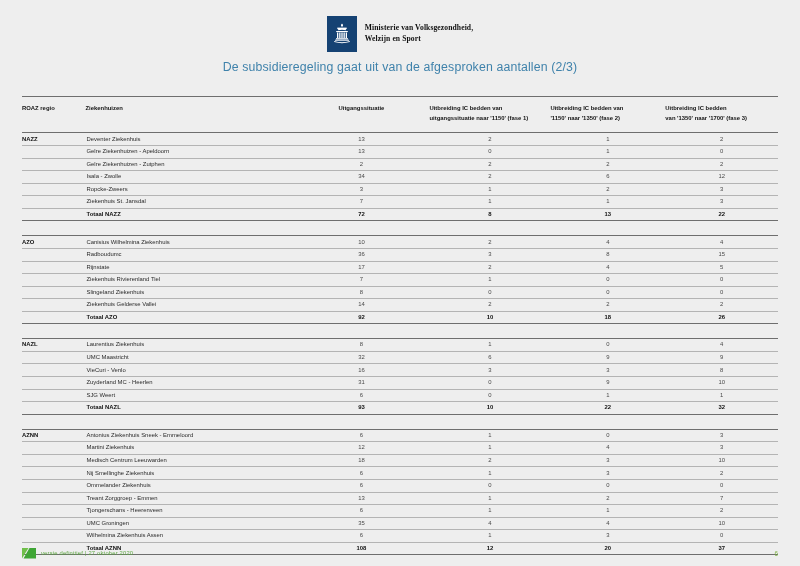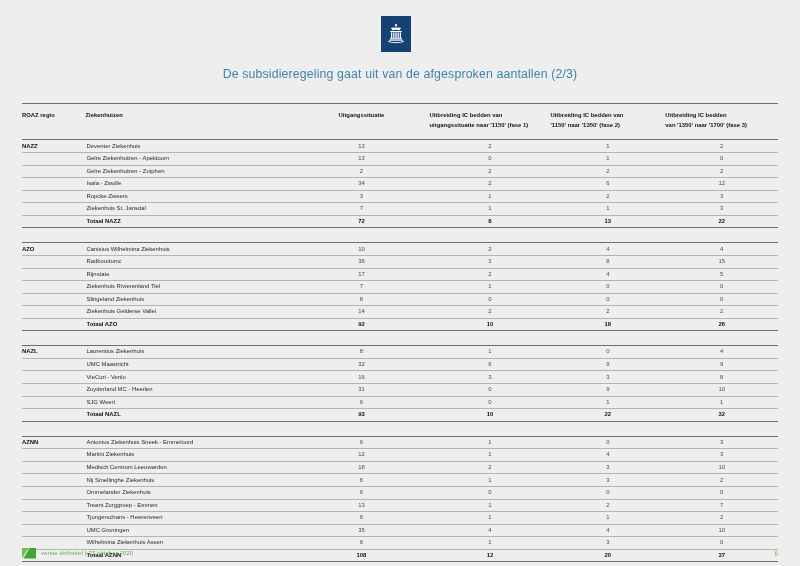--- a/index.html
+++ b/index.html
@@ -47,21 +47,20 @@
     letter-spacing: .1px;
   }
 
   
   .doc-title {
     text-align: center;
     color: #3f82ab;
     font-size: 12.3px;
     font-weight: 400;
     letter-spacing: .15px;
-    margin-top: 7px;
     margin-bottom: 0;
   }
 
   
   .table-wrap {
     margin: 22px 22px 0 22px;
   }
   table.ic-table {
     width: 100%;
     border-collapse: collapse;
@@ -163,20 +162,24 @@
           <path d="M5.0 10.4 h1.3 v5.6 h-1.3 z"></path>
           <path d="M7.2 10.4 h1.3 v5.6 h-1.3 z"></path>
           <path d="M9.35 10.4 h1.3 v5.6 h-1.3 z"></path>
           <path d="M11.5 10.4 h1.3 v5.6 h-1.3 z"></path>
           <path d="M13.7 10.4 h1.3 v5.6 h-1.3 z"></path>
           <path d="M4.0 16.2 h12.0 v1.2 h-12.0 z"></path>
           <path d="M3.0 17.7 h14.0 v1.0 h-14.0 z"></path>
           <path d="M2.2 19.0 q7.8 2.4 15.6 0 v1.0 q-7.8 2.3 -15.6 0 z"></path>
         </g>
       </svg>
+    </div>
+    <div class="logo-text">
+      <div>Ministerie van Volksgezondheid,</div>
+      <div>Welzijn en Sport</div>
     </div>
   </div>
 </div>
 
 <div class="doc-title">De subsidieregeling gaat uit van de afgesproken aantallen (2/3)</div>
 
 <div class="table-wrap">
   <table class="ic-table">
     <colgroup>
       <col class="c-region">

